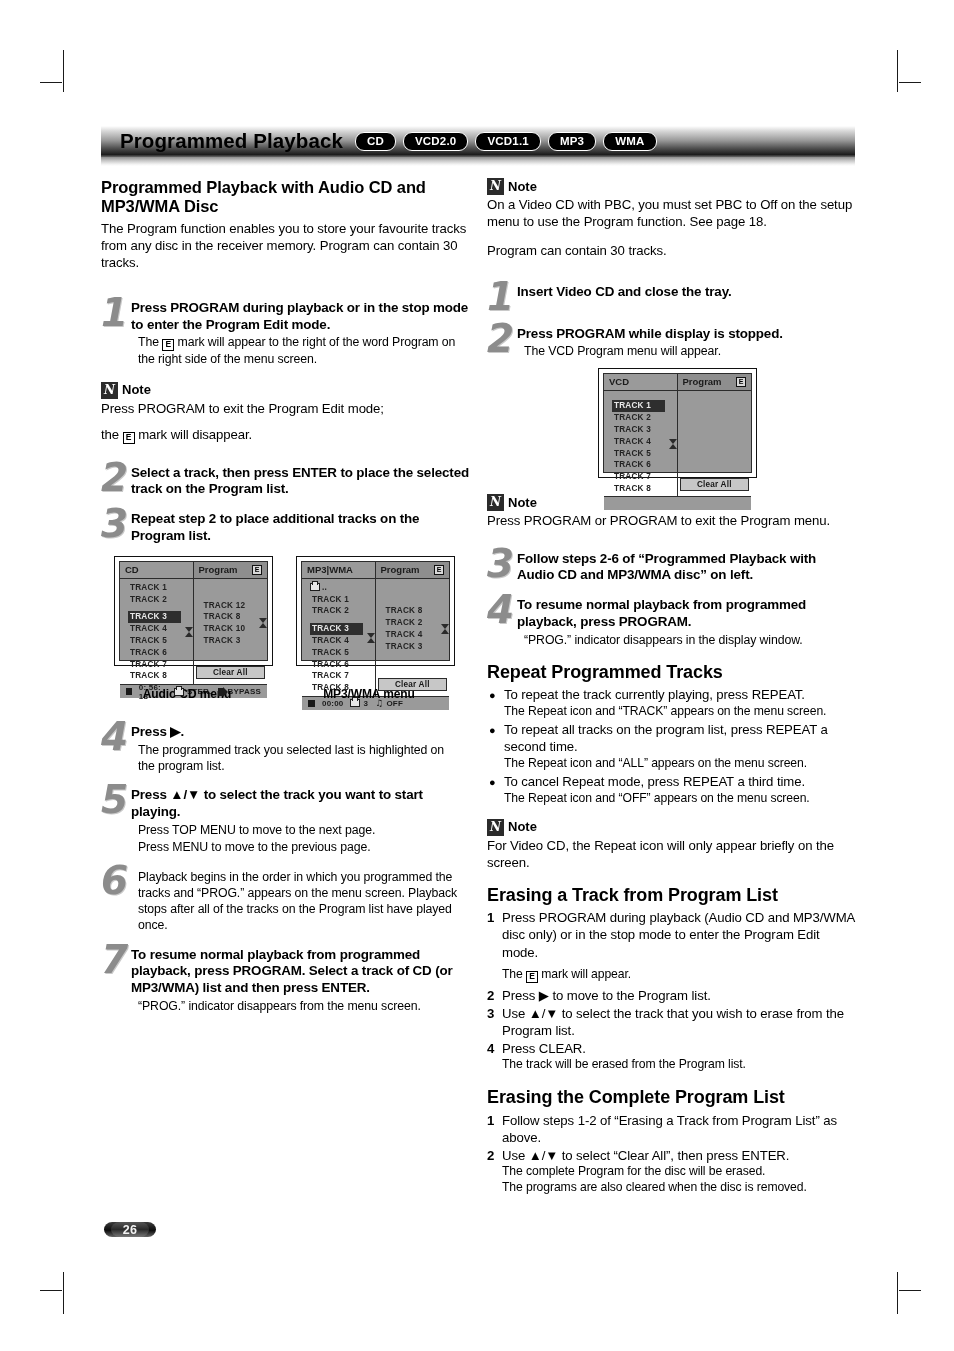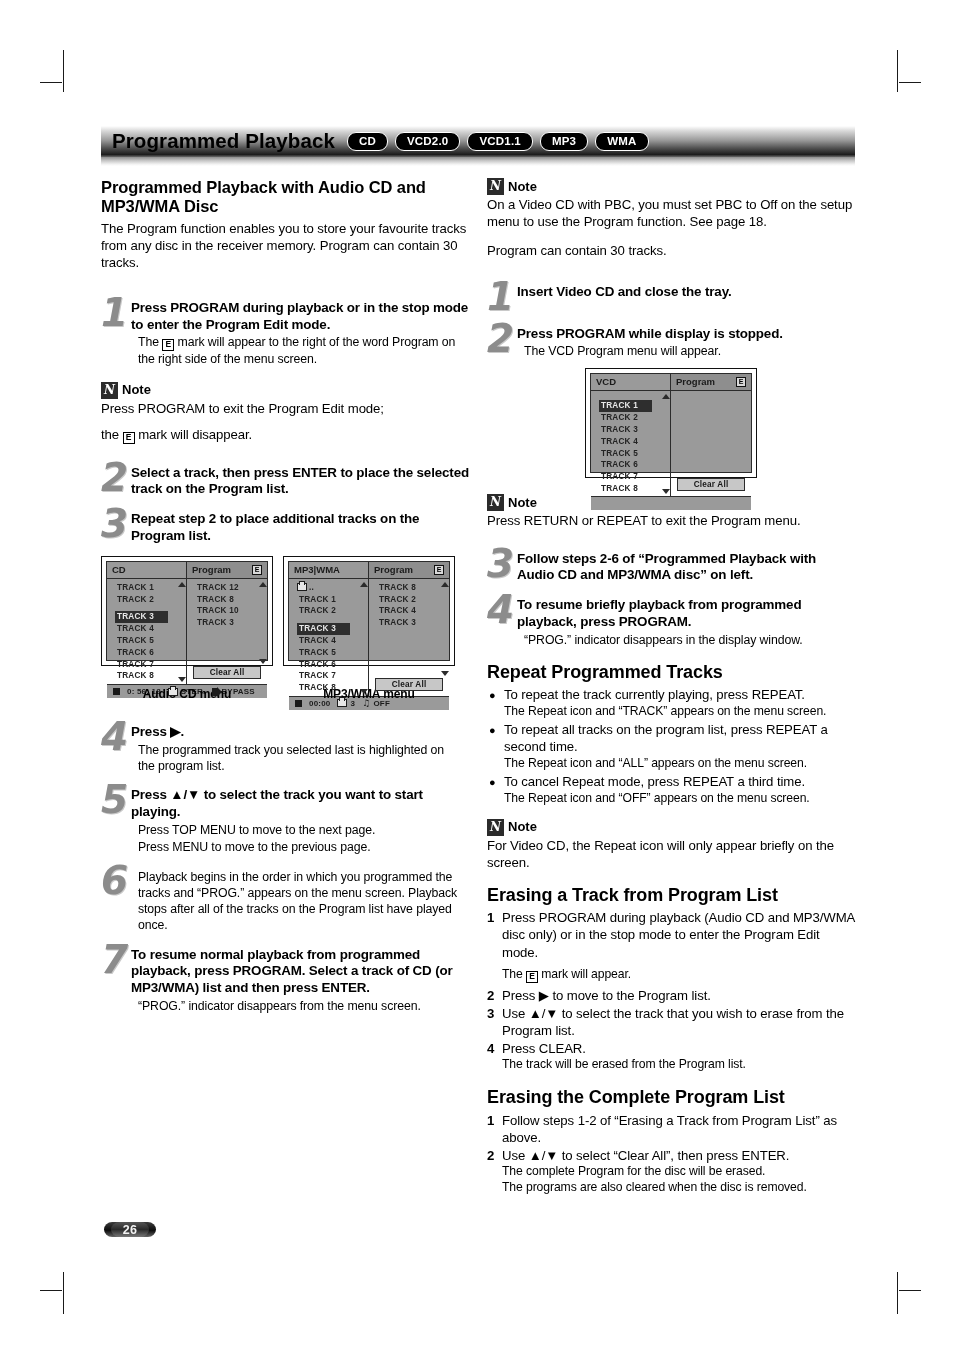--- a/index.html
+++ b/index.html
@@ -20,21 +20,21 @@
 
   
   .page { position:absolute; left:101px; top:126px; width:754px; }
 
   
   .hdr-band {
     position:relative;
     height:31px;
     background: linear-gradient(to bottom,#ffffff 0%, #d8d8d8 16%, #9a9a9a 46%, #4a4a4a 74%, #1d1d1d 92%, #6a6a6a 100%);
     display:flex; align-items:center;
-    padding-left:11px;
+    padding-left:19px;
   }
   .hdr-title {
     font-size:20.5px; font-weight:bold; color:#000;
     letter-spacing:0.1px; line-height:1;
     margin-right:12px; white-space:nowrap;
   }
   .badges { display:flex; align-items:center; gap:7px; }
   .badge {
     background:#000; color:#fff; border-radius:9px;
     font-size:11.5px; font-weight:bold; letter-spacing:0.2px;
@@ -125,20 +125,21 @@
     border:1.4px solid #000; font-size:8.5px; font-weight:bold;
     line-height:9px; text-align:center; vertical-align:-1px;
     font-family:"Liberation Sans", sans-serif;
   }
 
   
   .osd {
     background:#ffffff;
     border:1px solid #111;
     padding:4px;
+    margin-left:13px;
   }
   .osd-inner {
     background:#9a9a9a;
     border:1px solid #2c2c2c;
     display:flex; flex-direction:column;
   }
   .osd-cols { display:flex; flex:1 1 auto; }
   .osd-left { flex:1 1 50%; border-right:1px solid #2c2c2c; display:flex; flex-direction:column; }
   .osd-right { flex:1 1 50%; display:flex; flex-direction:column; position:relative; }
   .osd-hdr {
@@ -146,21 +147,21 @@
     padding:2px 5px 2px; line-height:1.25;
     border-bottom:1px solid #2c2c2c;
     display:flex; align-items:center; justify-content:space-between;
     background:#9a9a9a;
   }
   .osd-hdr.prog { background:#8e8e8e; }
   .osd-e {
     width:10px; height:10px; border:1.2px solid #111; background:#d9d9d9;
     font-size:7px; font-weight:bold; line-height:8px; text-align:center; color:#000;
   }
-  .osd-listwrap { flex:1 1 auto; display:flex; position:relative; padding:3px 0 2px; }
+  .osd-listwrap { flex:1 1 auto; display:flex; position:relative; padding:3px 0 2px;align-items:center; }
   .osd-list { flex:1 1 auto; padding-left:8px; }
   .osd-track {
     font-size:8.2px; font-weight:bold; color:#232323;
     line-height:1.43; letter-spacing:0.2px; padding-left:2px;
   }
   .osd-track.sel { background:#2e2e2e; color:#e8e8e8; display:inline-block; padding:0 14px 0 2px; }
   .osd-scroll { flex:0 0 9px; position:relative; }
   .osd-arrow { position:absolute; left:1px; width:0;height:0; }
   .osd-arrow.up { top:0; border-left:4px solid transparent;border-right:4px solid transparent;border-bottom:5px solid #2b2b2b; }
   .osd-arrow.dn { bottom:0; border-left:4px solid transparent;border-right:4px solid transparent;border-top:5px solid #2b2b2b; }
@@ -518,36 +519,36 @@
         </div>
       </div>
 
       <div class="sp16"></div>
 
       <div>
         <div class="note-head">
           <span class="note-ico">N</span>
           <span class="note-lbl">Note</span>
         </div>
-        <p class="body">Press RETURN or REPEAT to exit the Program menu.</p>
+        <p class="body">Press PROGRAM or PROGRAM to exit the Program menu.</p>
       </div>
 
       <div class="sp8"></div>
 
       <div class="step">
         <div class="step-num">3</div>
         <div class="step-body">
           <p class="step-title">Follow steps 2-6 of “Programmed Playback with Audio CD and MP3/WMA disc” on left.</p>
         </div>
       </div>
 
       <div class="step">
         <div class="step-num">4</div>
         <div class="step-body">
-          <p class="step-title">To resume briefly playback from programmed playback, press PROGRAM.</p>
+          <p class="step-title">To resume normal playback from programmed playback, press PROGRAM.</p>
           <p class="step-desc">“PROG.” indicator disappears in the display window.</p>
         </div>
       </div>
 
       <h3 class="sub">Repeat Programmed Tracks</h3>
       <div class="blist">
         <div class="brow">
           <div class="bdot">●</div>
           <div class="btxt">
             <div class="b1">To repeat the track currently playing, press REPEAT.</div>

